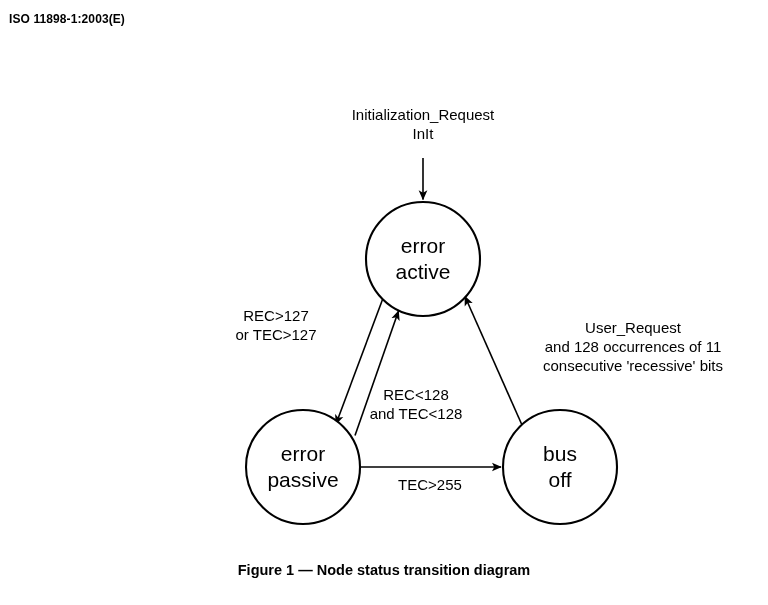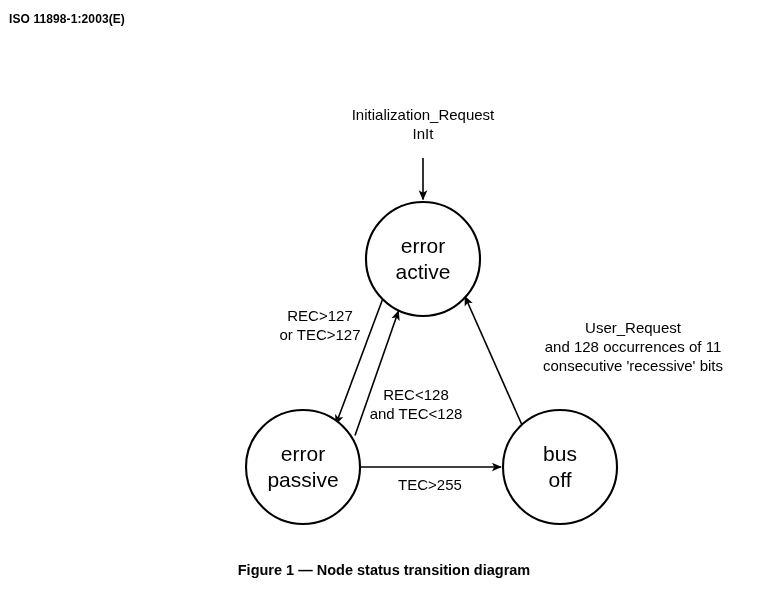--- a/index.html
+++ b/index.html
@@ -124,21 +124,21 @@
       <circle cx="560" cy="407" r="57" fill="#ffffff" stroke="#000000" stroke-width="2.1"></circle>
     </svg>
 
     <div class="diagram-text">
 
       <div class="dlabel center" style="left:423px; top:45px;">
         <div>Initialization_Request</div>
         <div>InIt</div>
       </div>
 
-      <div class="dlabel center" style="left:276px; top:246px;margin-left:44px;">
+      <div class="dlabel center" style="left:276px; top:246px;">
         <div>REC&gt;127</div>
         <div>or TEC&gt;127</div>
       </div>
 
       <div class="dlabel center" style="left:416px; top:325px;">
         <div>REC&lt;128</div>
         <div>and TEC&lt;128</div>
       </div>
 
       <div class="dlabel center" style="left:633px; top:246px;margin-top:12px;">

